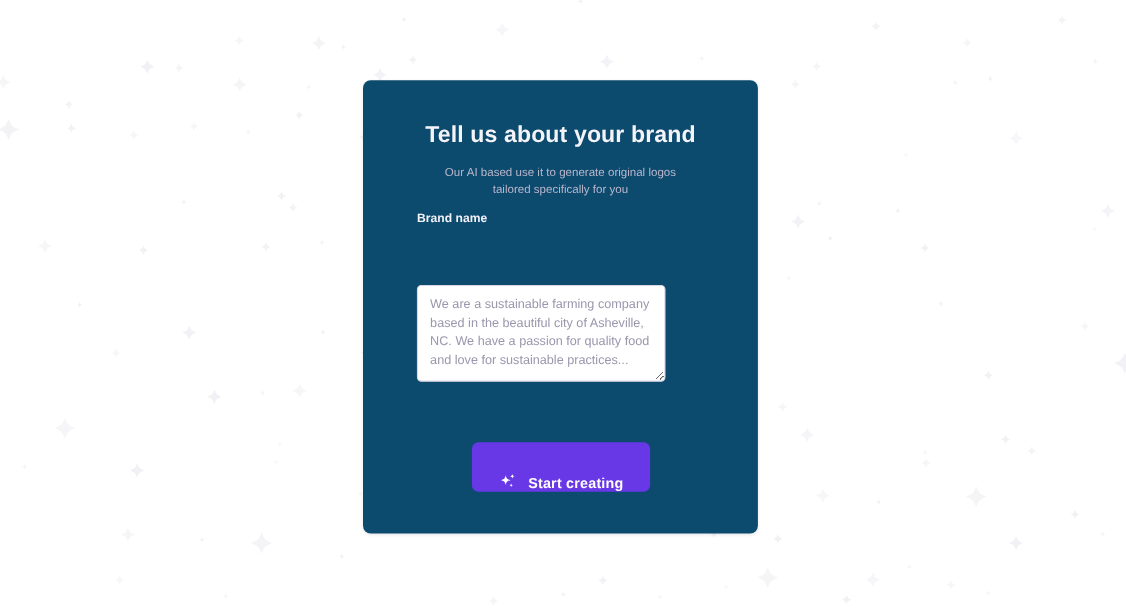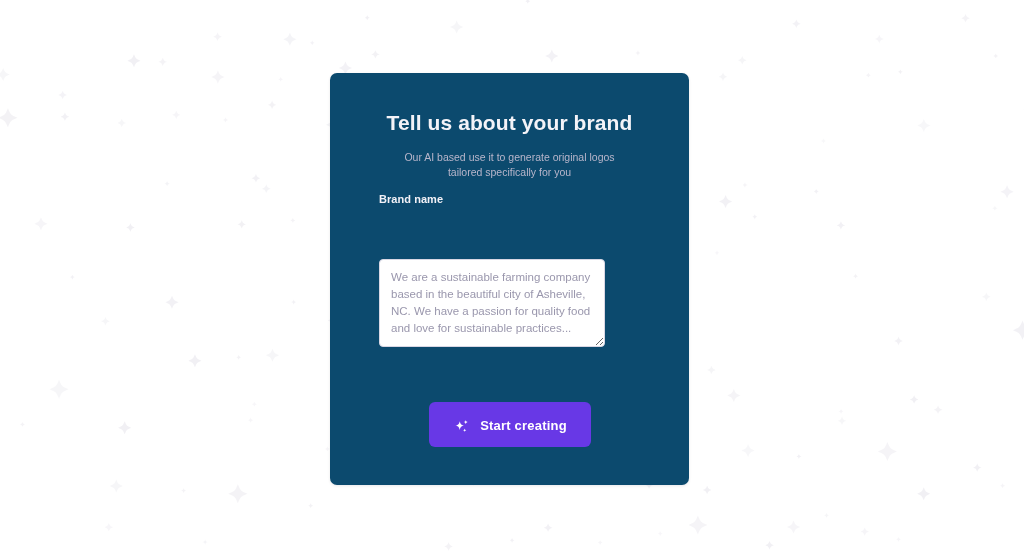--- a/index.html
+++ b/index.html
@@ -130,24 +130,24 @@
     background: #6838e6;
     border: none;
     border-radius: 6px;
     color: #ffffff;
     font-family: "Liberation Sans", sans-serif;
     font-size: 13px;
     font-weight: bold;
     letter-spacing: 0.2px;
     cursor: pointer;
     display: flex;
-    align-items: flex-start;
+    align-items: flex-end;
     justify-content: center;
     gap: 9px;
-    padding: 16px;
+    padding: 0;
   }
   .cta-button .sparkle-icon {
     display: block;
     width: 18px;
     height: 18px;
     flex: none;
   }
 </style>
 </head>
 <body>

